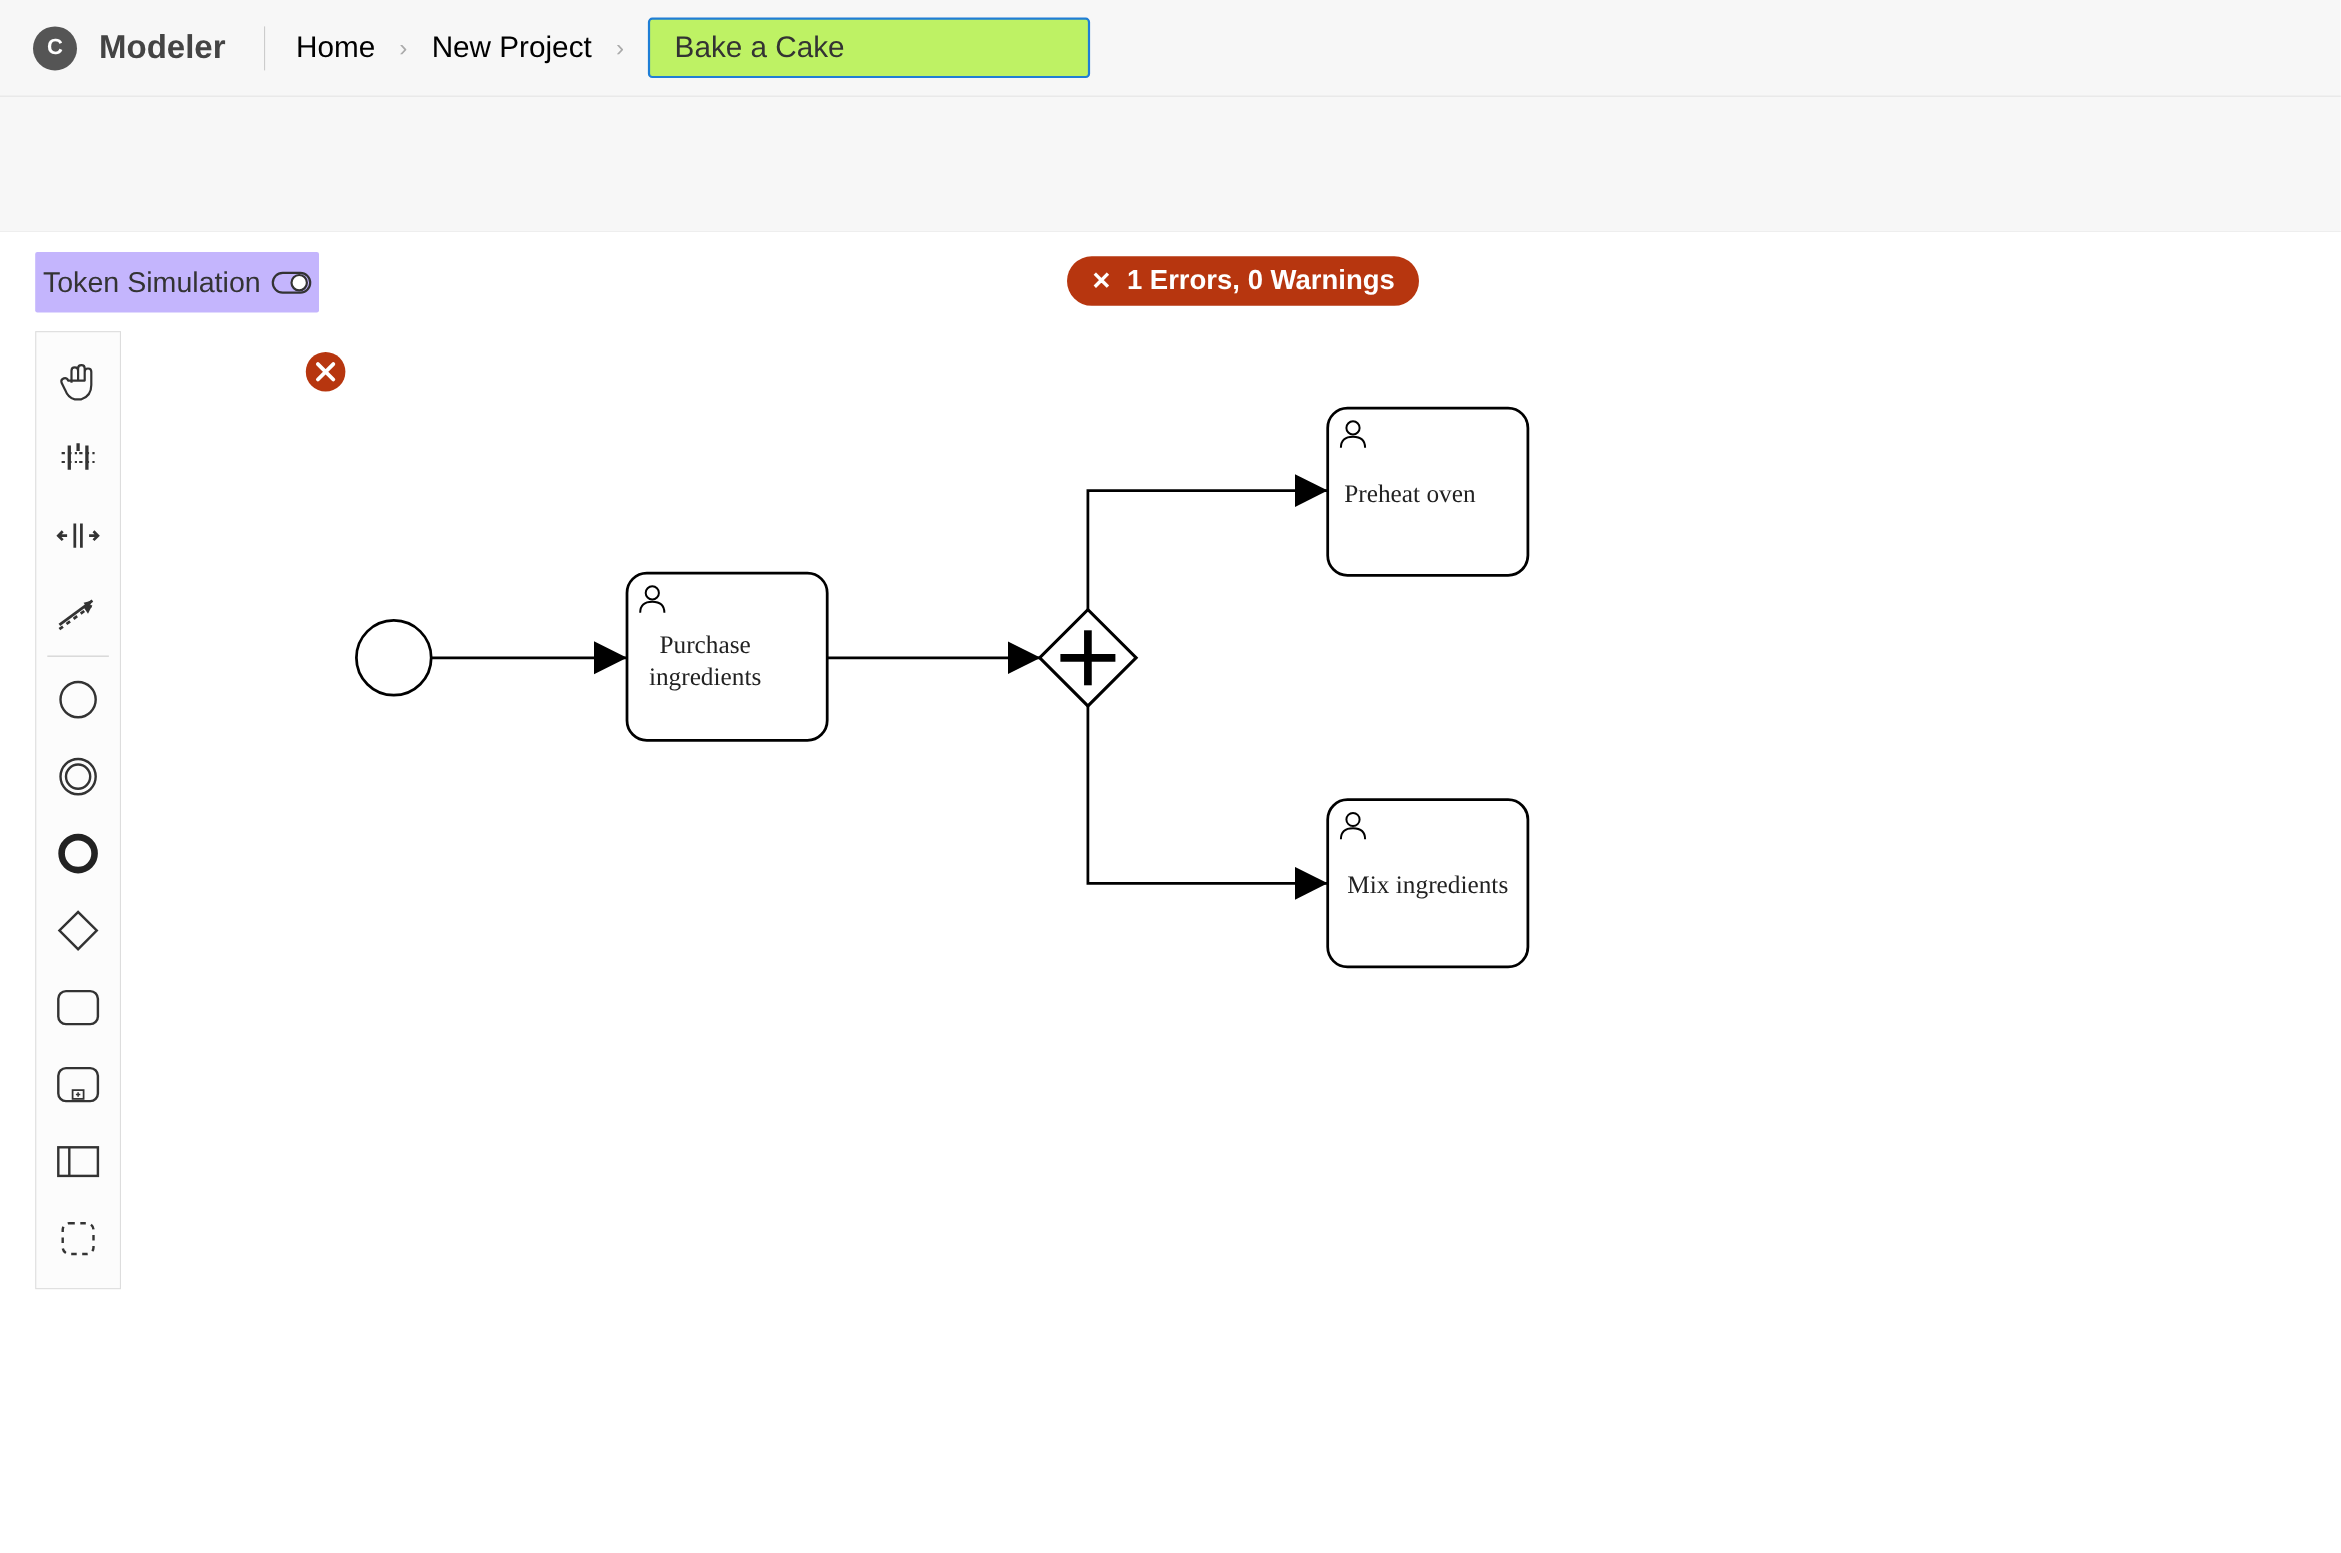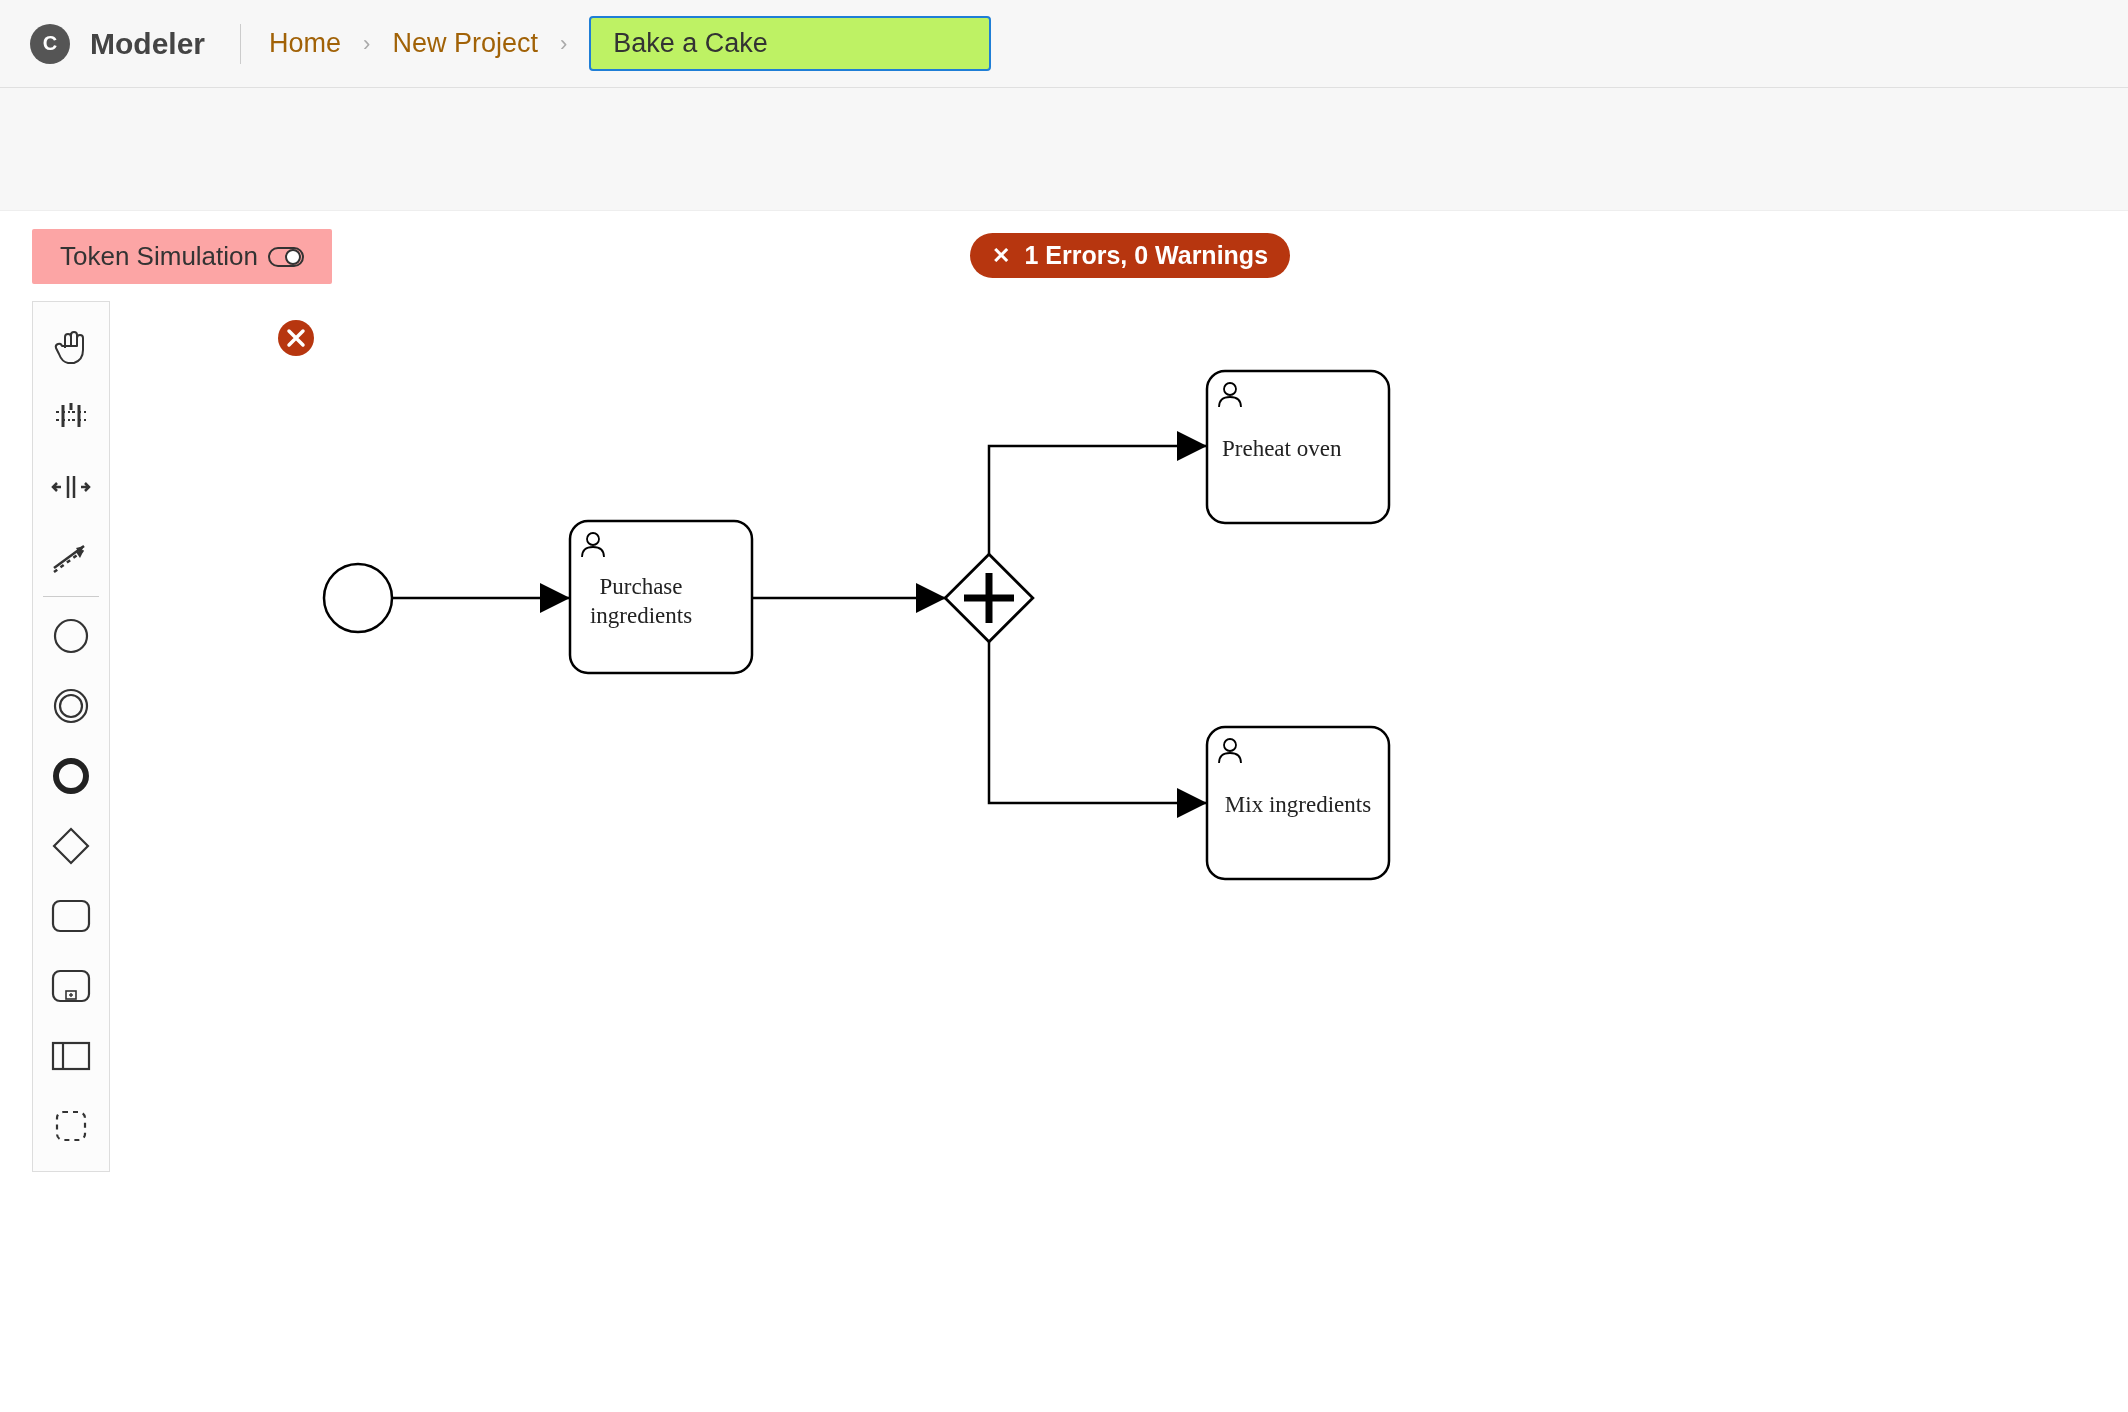--- a/index.html
+++ b/index.html
@@ -35,21 +35,21 @@
     }
     .vbar {
       width: 1px; height: 40px; background: #ccc;
       margin-right: 8px;
     }
     .breadcrumb {
       display: flex; align-items: center; gap: 22px;
       font-size: 27px;
       color: #888;
     }
-    .breadcrumb a { color: #a16207; text-decoration: none; }
+    .breadcrumb a { color: #000000; text-decoration: none; }
     .chev { color: #aaa; font-size: 22px; }
     .crumb-input {
       border: 2px solid #1f7ed6;
       border-radius: 4px;
       padding: 10px 22px;
       font-size: 27px;
       color: #333;
       background: #bef264;
       min-width: 340px;
     }
@@ -60,22 +60,22 @@
     }
     .canvas-area {
       position: relative;
       width: 100%;
       height: calc(100% - 211px);
       background: #fff;
     }
     .token-sim {
       position: absolute;
       top: 18px; left: 32px;
-      background: #fca5a5;
-      padding: 12px 28px;
+      background: #c4b5fd;
+      padding: 12px 7px;
       font-size: 26px;
       color: #333;
       display: flex; align-items: center; gap: 10px;
       border-radius: 2px;
     }
     .toggle-pill {
       display: inline-block;
       width: 36px; height: 20px;
       border: 2px solid #333;
       border-radius: 10px;

